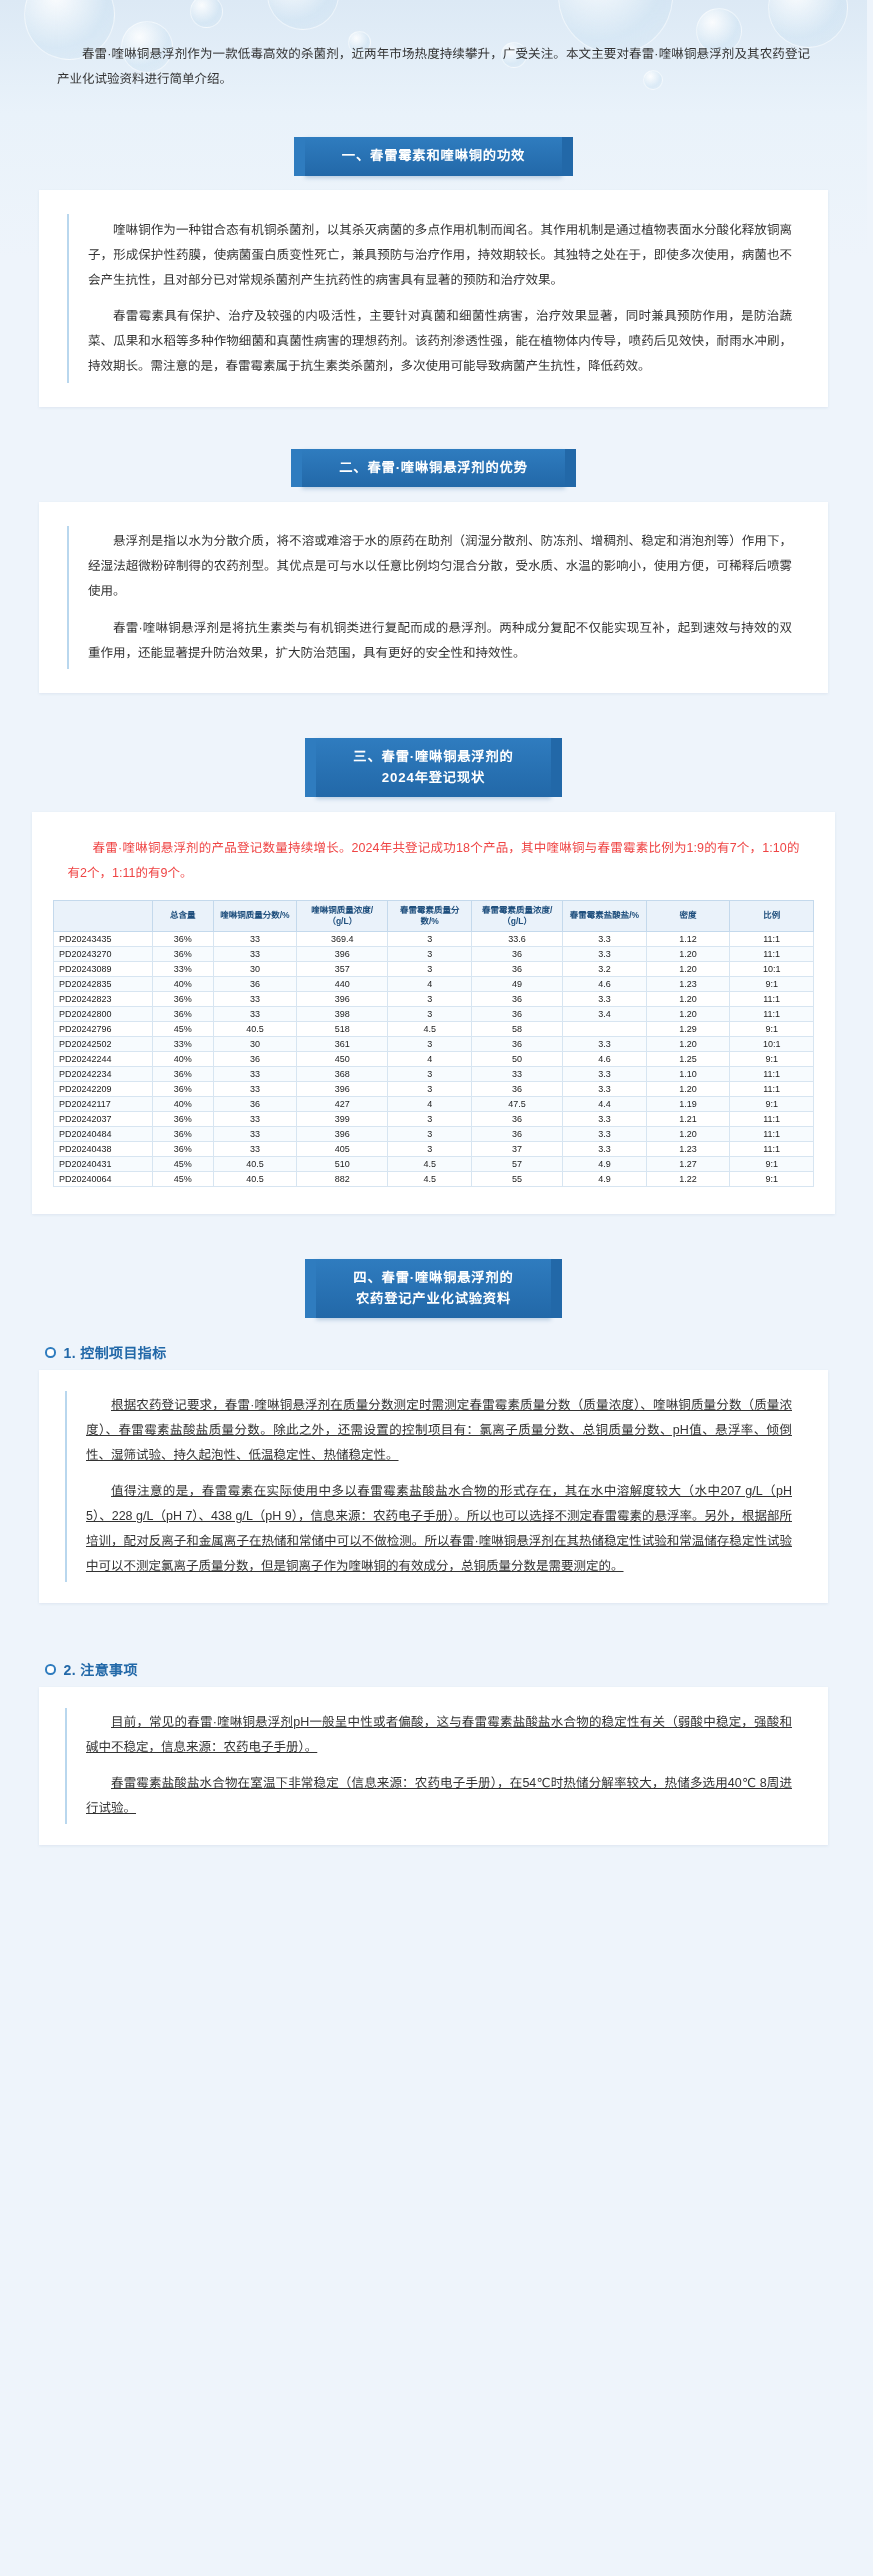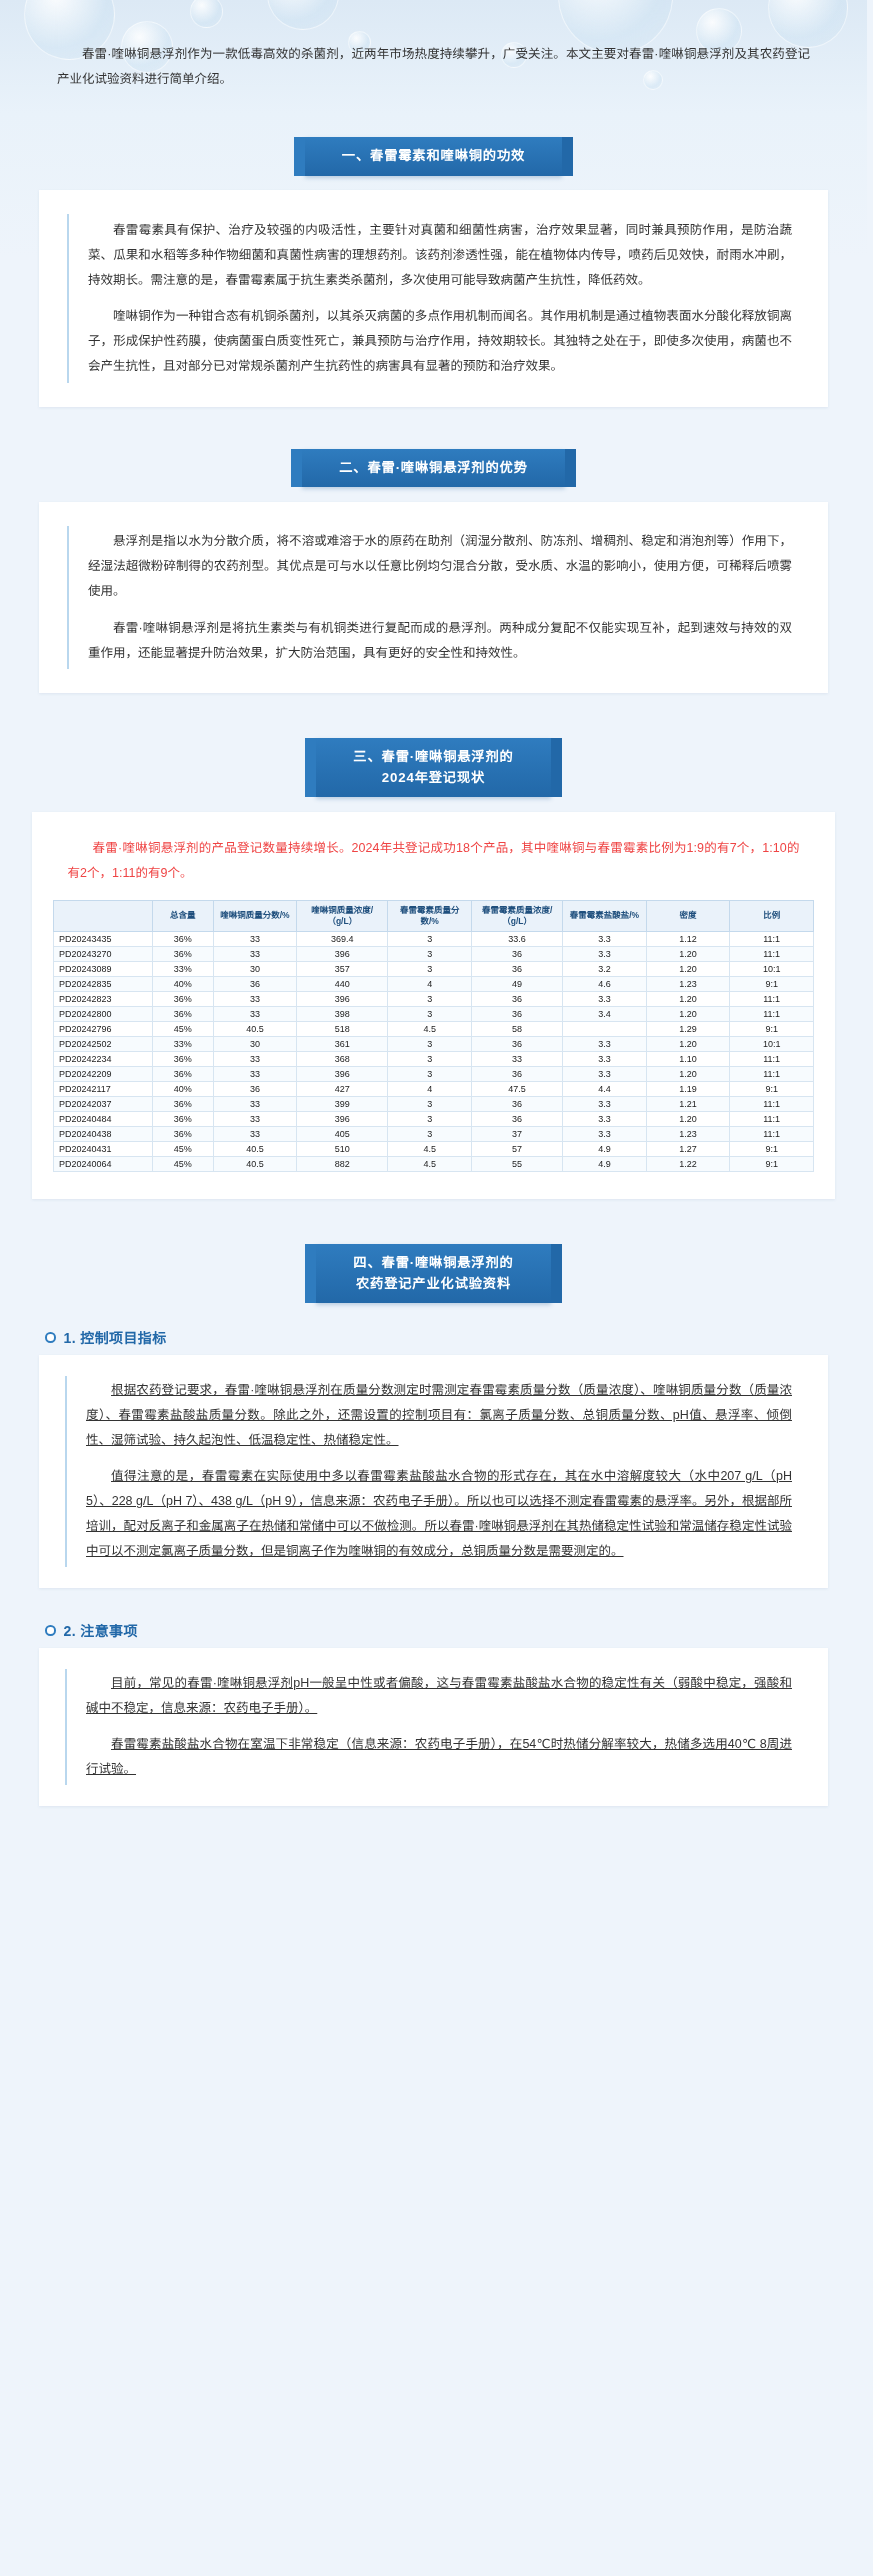--- a/index.html
+++ b/index.html
@@ -218,22 +218,22 @@
     <div class="bubble" style="width:24px;height:24px;left:501px;top:42px;"></div>
     <div class="bubble" style="width:18px;height:18px;left:643px;top:70px;"></div>
   </div>
 
   <div class="intro">春雷·喹啉铜悬浮剂作为一款低毒高效的杀菌剂，近两年市场热度持续攀升，广受关注。本文主要对春雷·喹啉铜悬浮剂及其农药登记产业化试验资料进行简单介绍。</div>
 
   <div class="banner-wrap">
     <div class="banner">一、春雷霉素和喹啉铜的功效</div>
   </div>
   <div class="card">
+    <p>喹啉铜作为一种钳合态有机铜杀菌剂，以其杀灭病菌的多点作用机制而闻名。其作用机制是通过植物表面水分酸化释放铜离子，形成保护性药膜，使病菌蛋白质变性死亡，兼具预防与治疗作用，持效期较长。其独特之处在于，即使多次使用，病菌也不会产生抗性，且对部分已对常规杀菌剂产生抗药性的病害具有显著的预防和治疗效果。</p>
     <p>春雷霉素具有保护、治疗及较强的内吸活性，主要针对真菌和细菌性病害，治疗效果显著，同时兼具预防作用，是防治蔬菜、瓜果和水稻等多种作物细菌和真菌性病害的理想药剂。该药剂渗透性强，能在植物体内传导，喷药后见效快，耐雨水冲刷，持效期长。需注意的是，春雷霉素属于抗生素类杀菌剂，多次使用可能导致病菌产生抗性，降低药效。</p>
-    <p>喹啉铜作为一种钳合态有机铜杀菌剂，以其杀灭病菌的多点作用机制而闻名。其作用机制是通过植物表面水分酸化释放铜离子，形成保护性药膜，使病菌蛋白质变性死亡，兼具预防与治疗作用，持效期较长。其独特之处在于，即使多次使用，病菌也不会产生抗性，且对部分已对常规杀菌剂产生抗药性的病害具有显著的预防和治疗效果。</p>
   </div>
 
   <div class="banner-wrap" style="margin-top:42px;">
     <div class="banner">二、春雷·喹啉铜悬浮剂的优势</div>
   </div>
   <div class="card">
     <p>悬浮剂是指以水为分散介质，将不溶或难溶于水的原药在助剂（润湿分散剂、防冻剂、增稠剂、稳定和消泡剂等）作用下，经湿法超微粉碎制得的农药剂型。其优点是可与水以任意比例均匀混合分散，受水质、水温的影响小，使用方便，可稀释后喷雾使用。</p>
     <p>春雷·喹啉铜悬浮剂是将抗生素类与有机铜类进行复配而成的悬浮剂。两种成分复配不仅能实现互补，起到速效与持效的双重作用，还能显著提升防治效果，扩大防治范围，具有更好的安全性和持效性。</p>
   </div>
 
@@ -342,20 +342,31 @@
             <td>33%</td>
             <td>30</td>
             <td>361</td>
             <td>3</td>
             <td>36</td>
             <td>3.3</td>
             <td>1.20</td>
             <td>10:1</td>
           </tr>
           <tr>
+            <td class="code">PD20242244</td>
+            <td>40%</td>
+            <td>36</td>
+            <td>450</td>
+            <td>4</td>
+            <td>50</td>
+            <td>4.6</td>
+            <td>1.25</td>
+            <td>9:1</td>
+          </tr>
+          <tr>
             <td class="code">PD20242234</td>
             <td>36%</td>
             <td>33</td>
             <td>368</td>
             <td>3</td>
             <td>33</td>
             <td>3.3</td>
             <td>1.10</td>
             <td>11:1</td>
           </tr>
@@ -449,21 +460,21 @@
 
   <div class="subhead">
     <span class="dot"></span>
     <span class="txt">1. 控制项目指标</span>
   </div>
   <div class="subcard">
     <p>根据农药登记要求，春雷·喹啉铜悬浮剂在质量分数测定时需测定春雷霉素质量分数（质量浓度）、喹啉铜质量分数（质量浓度）、春雷霉素盐酸盐质量分数。除此之外，还需设置的控制项目有：氯离子质量分数、总铜质量分数、pH值、悬浮率、倾倒性、湿筛试验、持久起泡性、低温稳定性、热储稳定性。</p>
     <p>值得注意的是，春雷霉素在实际使用中多以春雷霉素盐酸盐水合物的形式存在，其在水中溶解度较大（水中207 g/L（pH 5）、228 g/L（pH 7）、438 g/L（pH 9），信息来源：农药电子手册）。所以也可以选择不测定春雷霉素的悬浮率。另外，根据部所培训，配对反离子和金属离子在热储和常储中可以不做检测。所以春雷·喹啉铜悬浮剂在其热储稳定性试验和常温储存稳定性试验中可以不测定氯离子质量分数，但是铜离子作为喹啉铜的有效成分，总铜质量分数是需要测定的。</p>
   </div>
 
-  <div class="subhead" style="margin-top:32px;">
+  <div class="subhead" style="margin-top:56px;">
     <span class="dot"></span>
     <span class="txt">2. 注意事项</span>
   </div>
   <div class="subcard">
     <p>目前，常见的春雷·喹啉铜悬浮剂pH一般呈中性或者偏酸，这与春雷霉素盐酸盐水合物的稳定性有关（弱酸中稳定，强酸和碱中不稳定，信息来源：农药电子手册）。</p>
     <p>春雷霉素盐酸盐水合物在室温下非常稳定（信息来源：农药电子手册），在54℃时热储分解率较大，热储多选用40℃ 8周进行试验。</p>
   </div>
 
   <div class="spacer-bottom"></div>
 </div>

